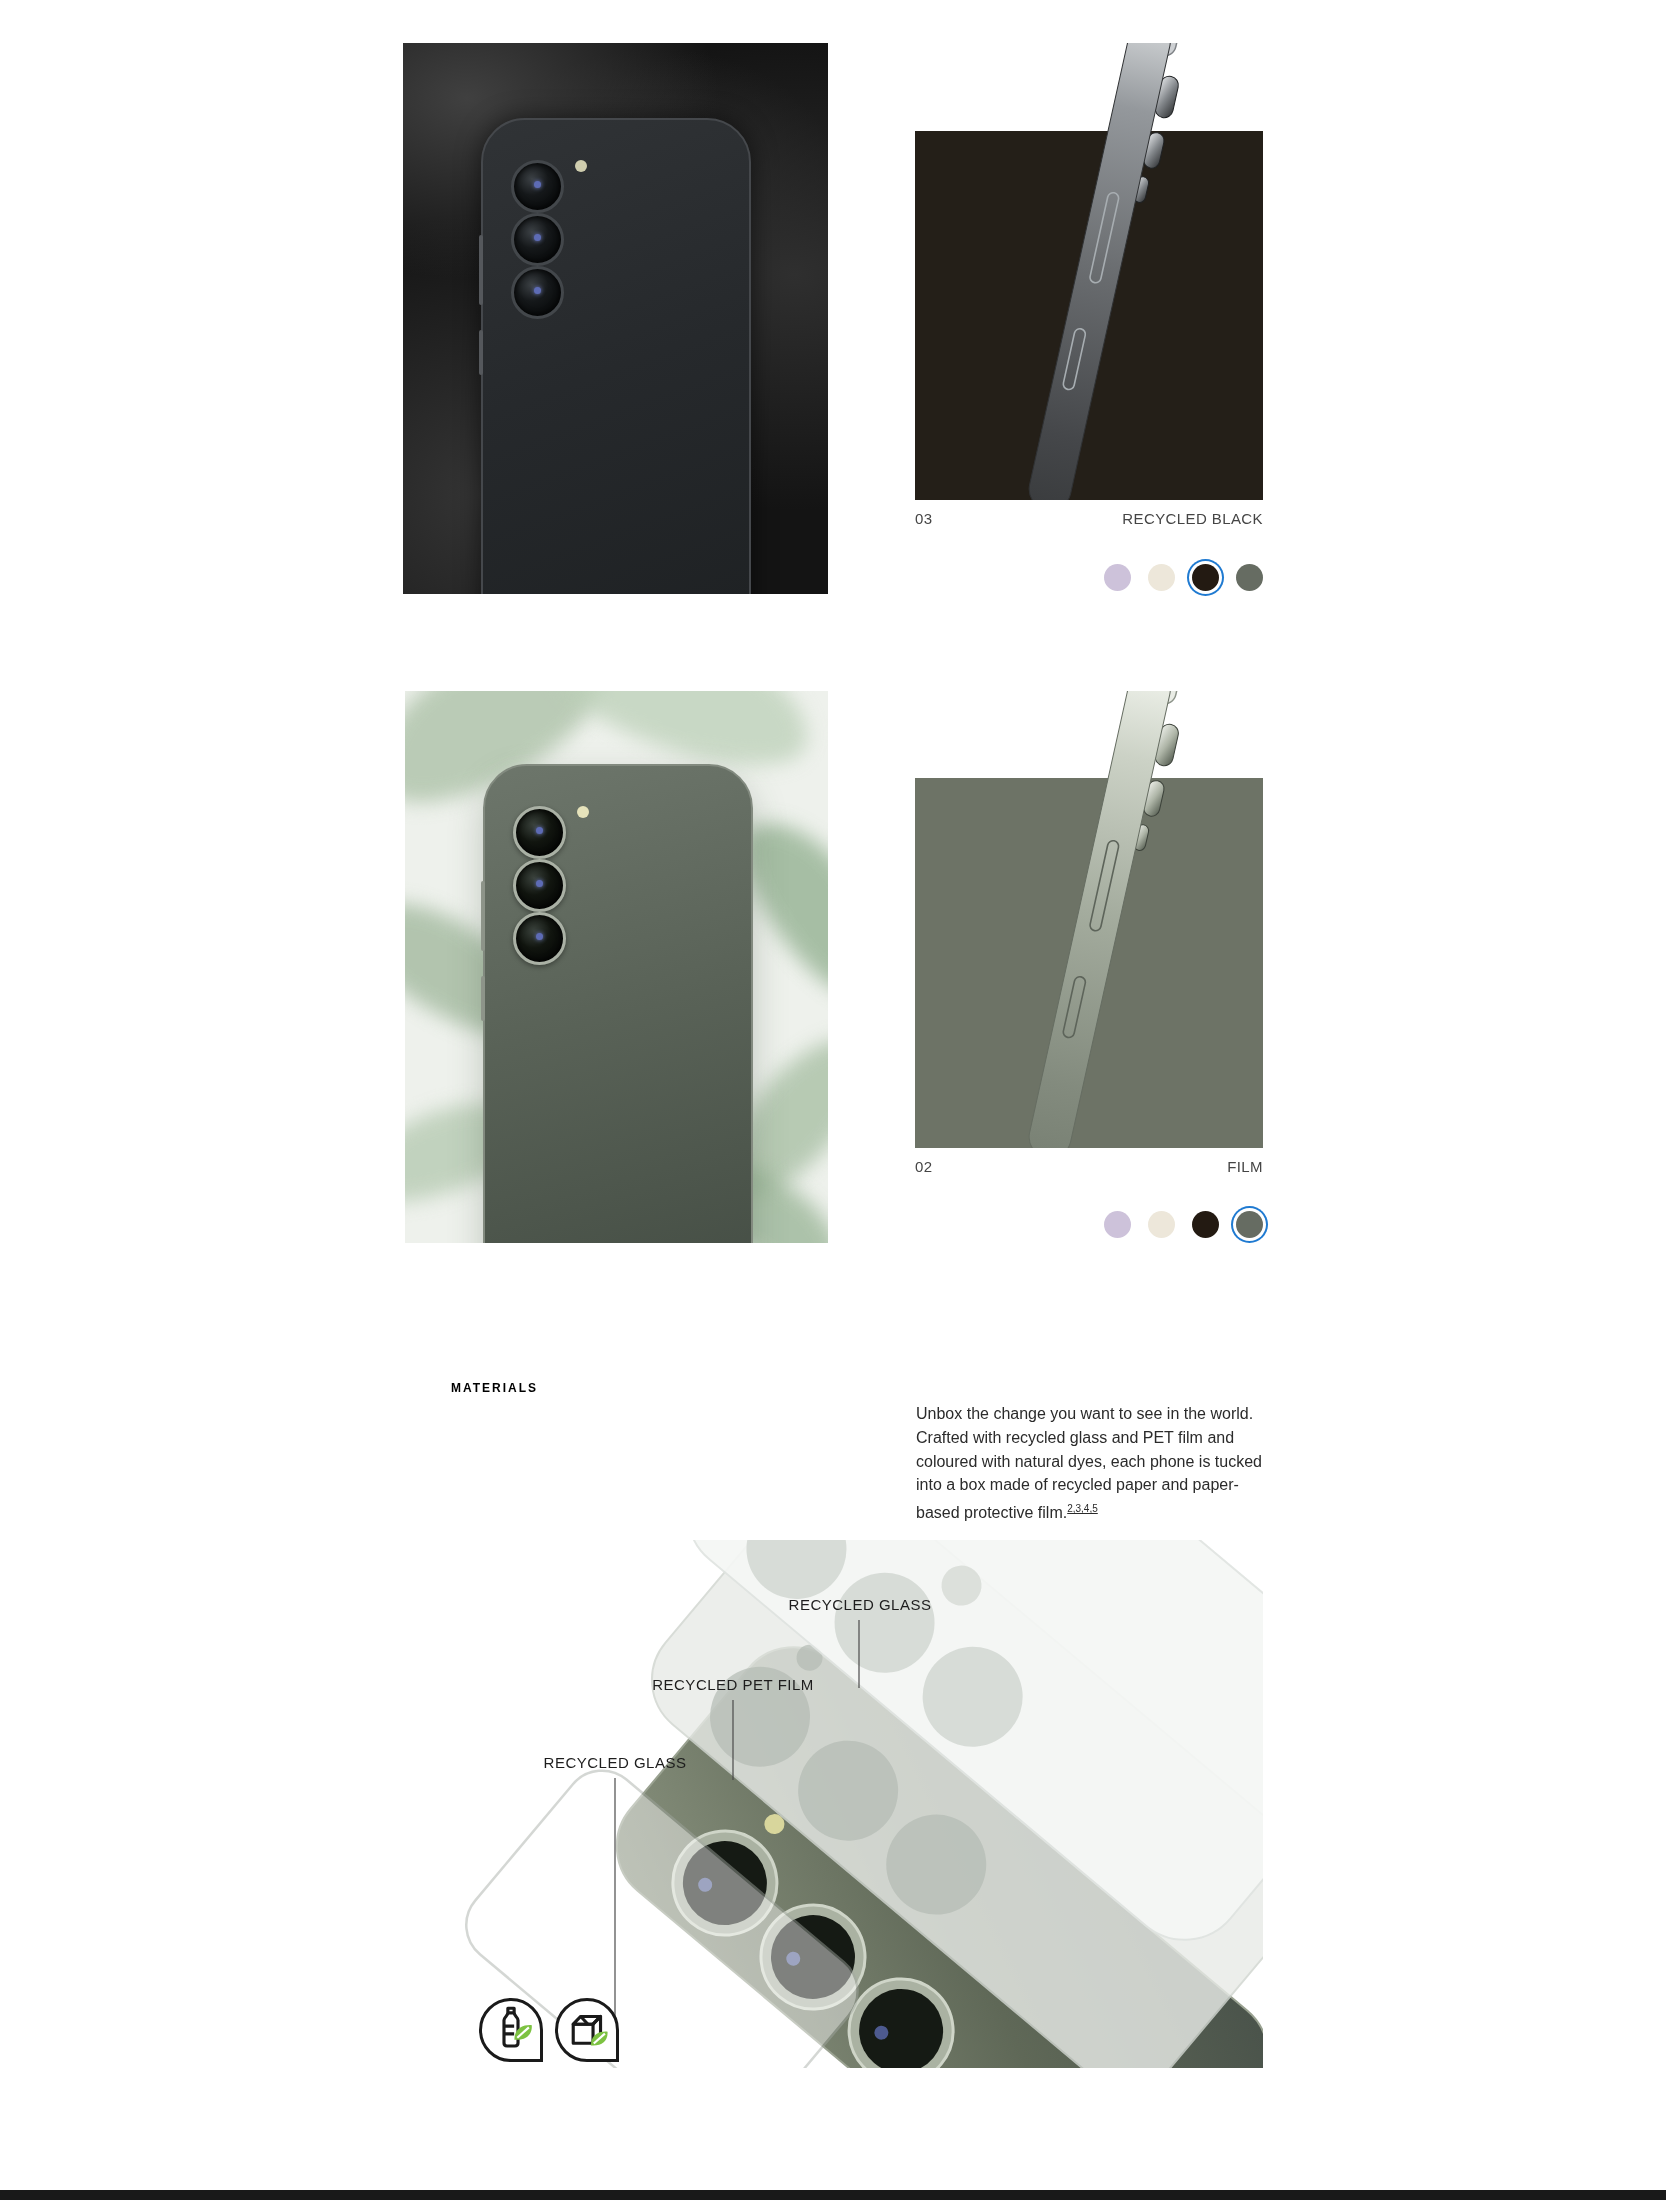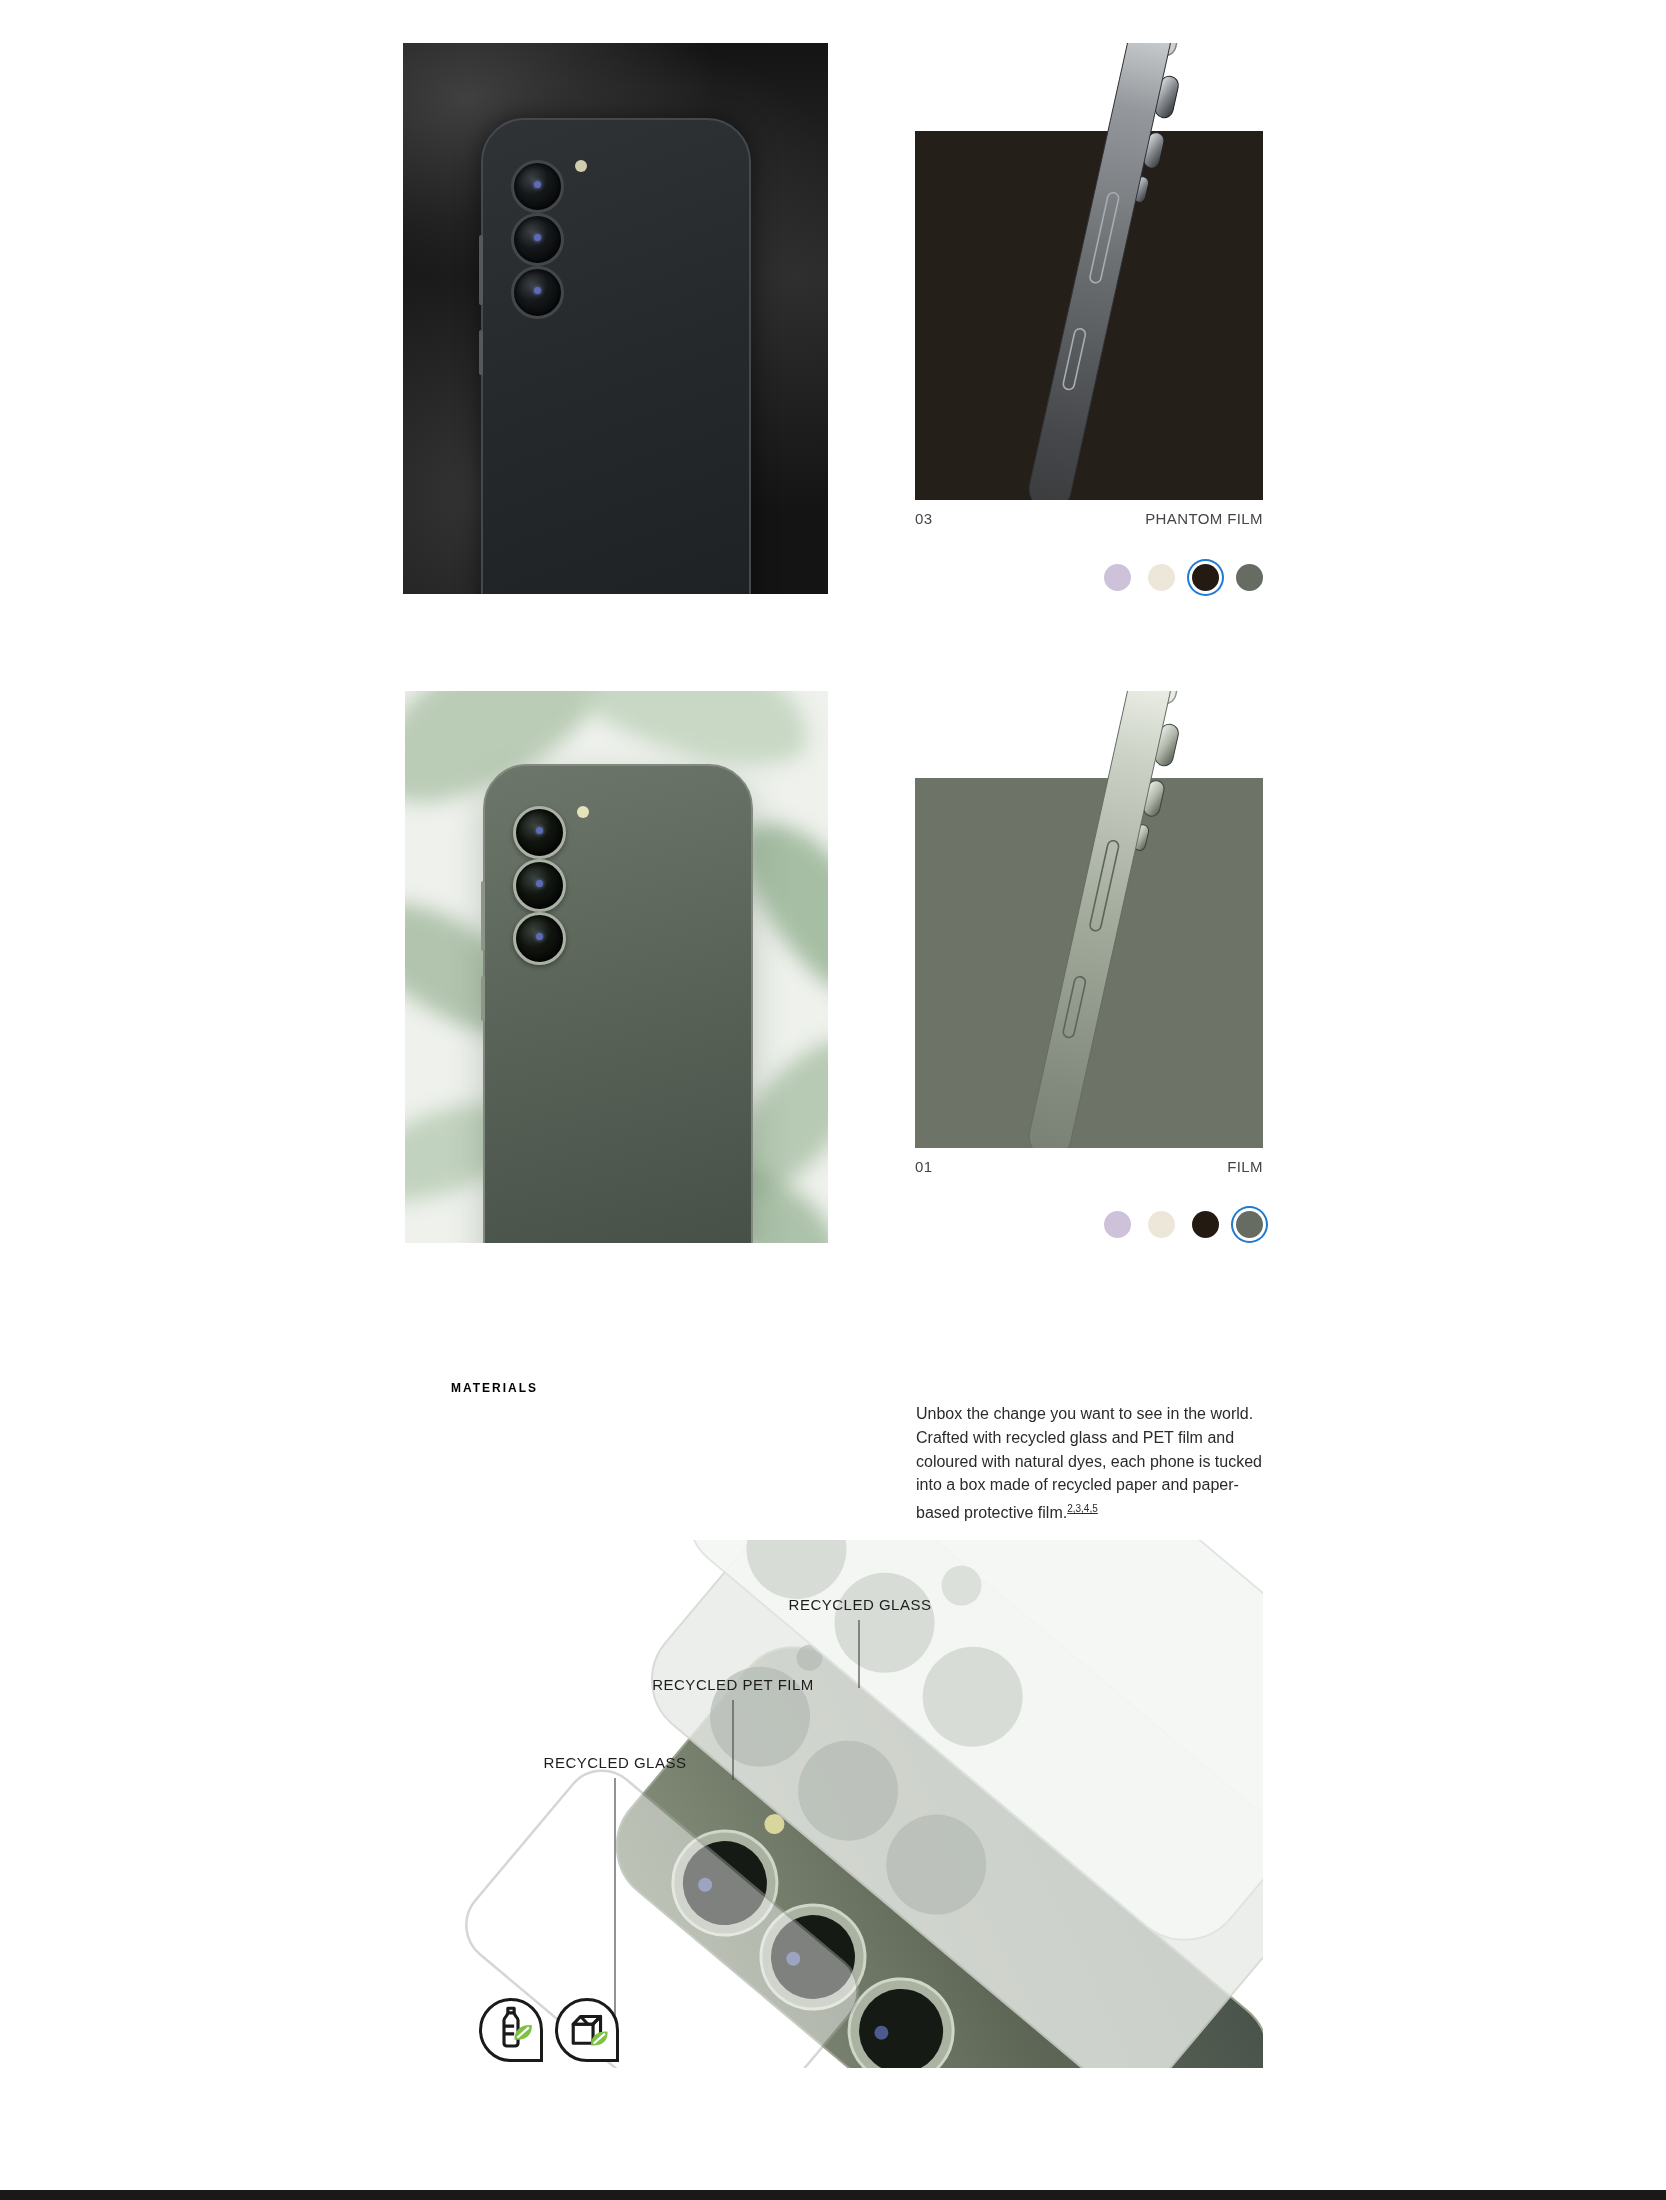--- a/index.html
+++ b/index.html
@@ -121,21 +121,21 @@
         <rect x="160" y="-34" width="50" height="38" rx="12" fill="#cdd0d3" stroke="#7e8286" stroke-width="1.5"></rect>
         <rect x="162" y="-28" width="42" height="500" rx="21" fill="url(#edgeB)" stroke="#303234" stroke-width="1"></rect>
         <rect x="176" y="148" width="11" height="92" rx="5.5" fill="none" stroke="#a7adb1" stroke-width="1.6"></rect>
         <rect x="173" y="288" width="11" height="62" rx="5.5" fill="none" stroke="#a7adb1" stroke-width="1.6"></rect>
       </g>
     </svg>
   </div>
 
   <div class="abs idx-row" id="row-03">
     <span>03</span>
-    <span>PHANTOM FILM</span>
+    <span>RECYCLED BLACK</span>
   </div>
 
   <div class="abs swatch-row" id="swatches-1">
     <span class="swatch" style="background: rgb(205, 194, 218);"></span>
     <span class="swatch" style="background: rgb(237, 231, 218);"></span>
     <span class="swatch selected" style="background: rgb(35, 26, 18);"></span>
     <span class="swatch" style="background: rgb(102, 108, 98);"></span>
   </div>
 
   <div class="abs hero" id="hero-green">
@@ -186,21 +186,21 @@
         <rect x="201" y="126" width="12" height="26" rx="6" fill="url(#bumpG)" stroke="#3c423a" stroke-width="1"></rect>
         <rect x="160" y="-34" width="50" height="38" rx="12" fill="#e9ece5" stroke="#8d948a" stroke-width="1.5"></rect>
         <rect x="162" y="-28" width="42" height="500" rx="21" fill="url(#edgeG)" stroke="#666d62" stroke-width="1"></rect>
         <rect x="176" y="148" width="11" height="92" rx="5.5" fill="none" stroke="#5d645a" stroke-width="1.6"></rect>
         <rect x="173" y="288" width="11" height="62" rx="5.5" fill="none" stroke="#5d645a" stroke-width="1.6"></rect>
       </g>
     </svg>
   </div>
 
   <div class="abs idx-row" id="row-04">
-    <span>01</span>
+    <span>02</span>
     <span>FILM</span>
   </div>
 
   <div class="abs swatch-row" id="swatches-2">
     <span class="swatch" style="background: rgb(205, 194, 218);"></span>
     <span class="swatch" style="background: rgb(237, 231, 218);"></span>
     <span class="swatch" style="background: rgb(35, 26, 18);"></span>
     <span class="swatch selected" style="background: rgb(102, 108, 98);"></span>
   </div>
 

